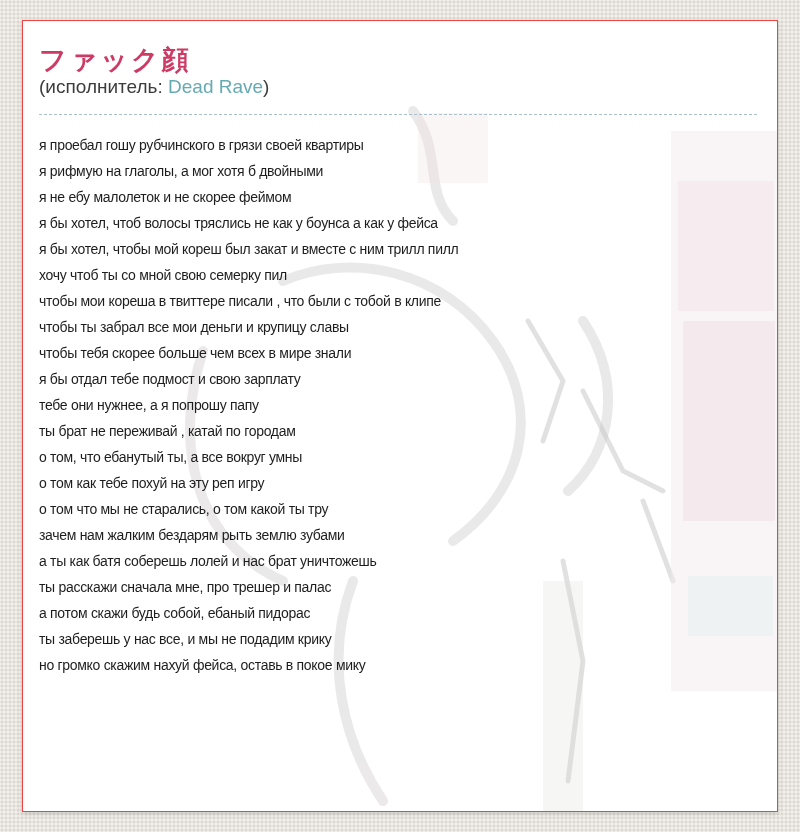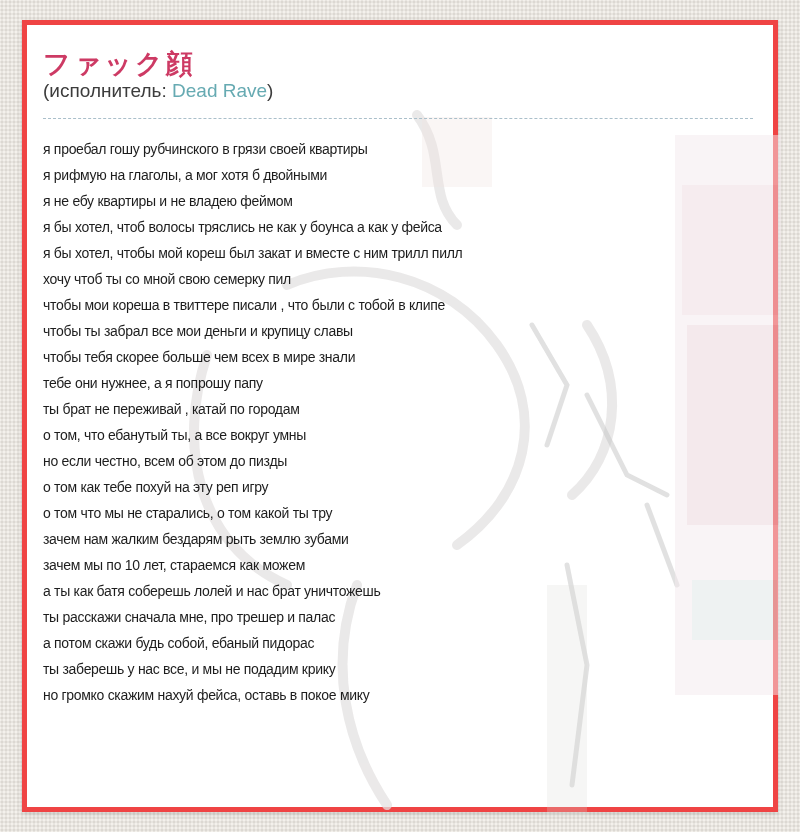--- a/index.html
+++ b/index.html
@@ -18,21 +18,21 @@
     background-color:var(--page-bg);
     background-image:
       radial-gradient(#dcd8d2 1px, transparent 1px),
       radial-gradient(#f4f1ec 1px, transparent 1px);
     background-size:4px 4px;
     background-position:0 0, 2px 2px;
   }
   .card{
     position:absolute;left:22px;top:20px;width:756px;height:792px;
     background:var(--card-bg);
-    border:5px solid #ef4444;
+    border:1px solid #ef4444;
     box-shadow:0 2px 5px rgba(0,0,0,0.14);
   }
   .watermark{
     position:absolute;left:0;top:0;width:754px;height:790px;
     pointer-events:none;
   }
   .content{
     position:relative;
     padding:24px 20px 0 16px;
   }
@@ -105,35 +105,34 @@
   <div class="content">
     <h1 class="title">ファック顔</h1>
 
     <p class="artist-line"><span>(исполнитель: </span><a class="artist-link" href="#">Dead Rave</a><span>)</span></p>
 
     <div class="divider"></div>
 
     <div class="lyrics">
         <p class="lyric-line">я проебал гошу рубчинского в грязи своей квартиры</p>
         <p class="lyric-line">я рифмую на глаголы, а мог хотя б двойными</p>
-        <p class="lyric-line">я не ебу квартиры и не владею феймом</p>
+        <p class="lyric-line">я не ебу малолеток и не скорее феймом</p>
         <p class="lyric-line">я бы хотел, чтоб волосы тряслись не как у боунса а как у фейса</p>
         <p class="lyric-line">я бы хотел, чтобы мой кореш был закат и вместе с ним трилл пилл</p>
         <p class="lyric-line">хочу чтоб ты со мной свою семерку пил</p>
         <p class="lyric-line">чтобы мои кореша в твиттере писали , что были с тобой в клипе</p>
         <p class="lyric-line">чтобы ты забрал все мои деньги и крупицу славы</p>
         <p class="lyric-line">чтобы тебя скорее больше чем всех в мире знали</p>
+        <p class="lyric-line">я бы отдал тебе подмост и свою зарплату</p>
         <p class="lyric-line">тебе они нужнее, а я попрошу папу</p>
         <p class="lyric-line">ты брат не переживай , катай по городам</p>
         <p class="lyric-line">о том, что ебанутый ты, а все вокруг умны</p>
-        <p class="lyric-line">но если честно, всем об этом до пизды</p>
         <p class="lyric-line">о том как тебе похуй на эту реп игру</p>
         <p class="lyric-line">о том что мы не старались, о том какой ты тру</p>
         <p class="lyric-line">зачем нам жалким бездарям рыть землю зубами</p>
-        <p class="lyric-line">зачем мы по 10 лет, стараемся как можем</p>
         <p class="lyric-line">а ты как батя соберешь лолей и нас брат уничтожешь</p>
         <p class="lyric-line">ты расскажи сначала мне, про трешер и палас</p>
         <p class="lyric-line">а потом скажи будь собой, ебаный пидорас</p>
         <p class="lyric-line">ты заберешь у нас все, и мы не подадим крику</p>
         <p class="lyric-line">но громко скажим нахуй фейса, оставь в покое мику</p>
       </div>
   </div>
 </div>
 
 </body></html>

